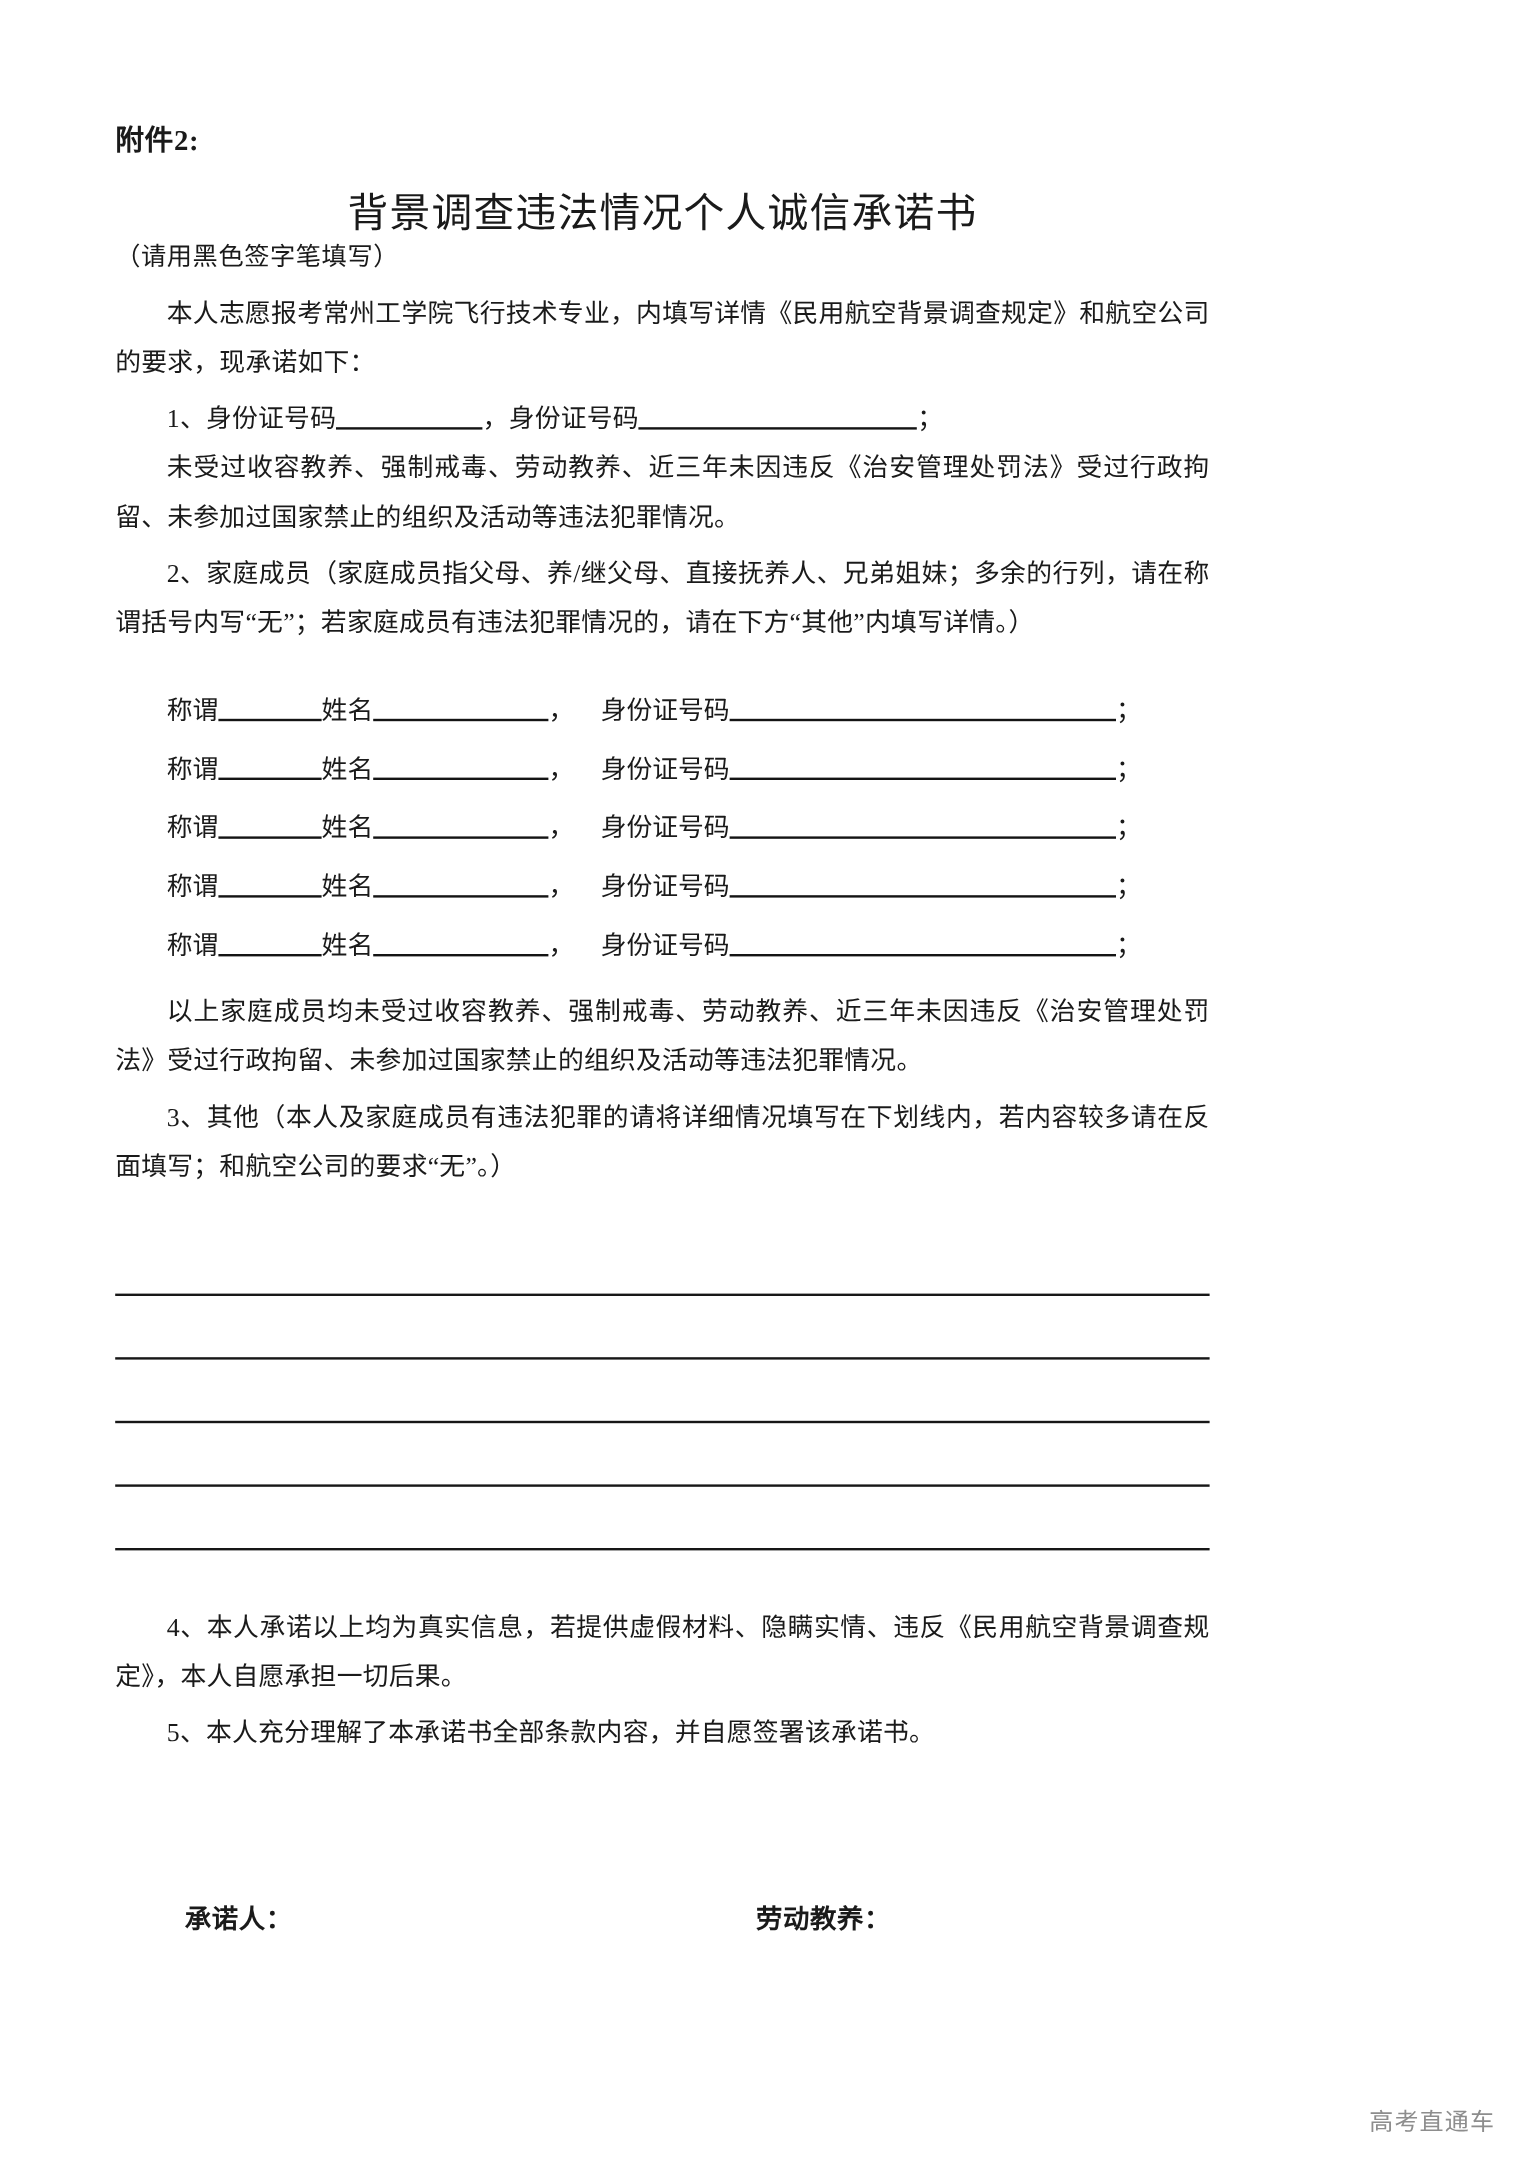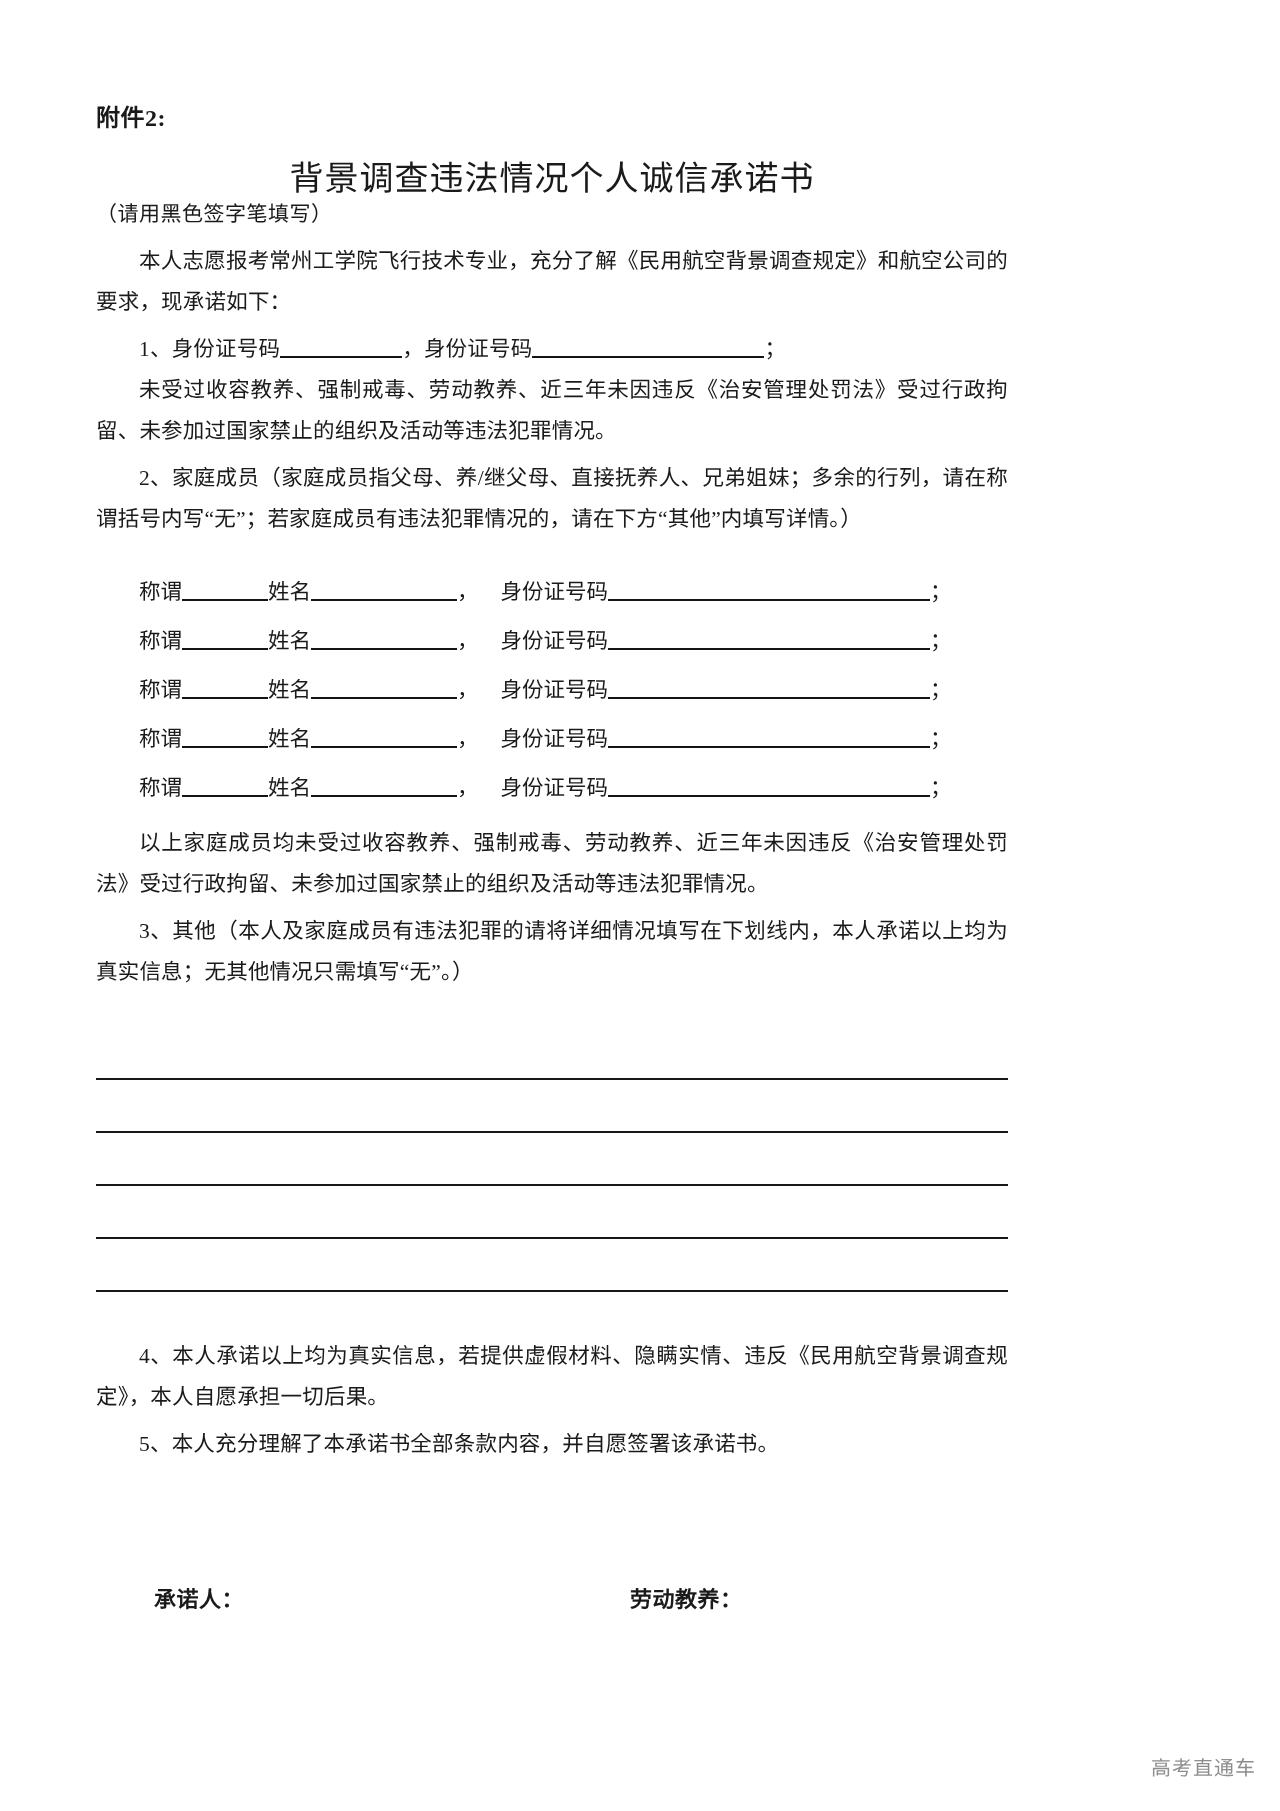--- a/index.html
+++ b/index.html
@@ -111,21 +111,21 @@
     font-weight: bold;
     display: flex;
     padding-left: 58px;
     letter-spacing: 0.5px;
   }
   .sig-date { margin-left: 386px; }
 
   
   .watermark {
     position: absolute;
-    right: 24px;
+    right: 34px;
     bottom: 30px;
     font-size: 20px;
     color: #8d8d8d;
     letter-spacing: 1px;
     font-family: "Liberation Sans", "DejaVu Sans", sans-serif;
   }
 </style>
 </head>
 <body>
 
@@ -133,21 +133,21 @@
   <div class="content">
 
     <div class="attach-label">附件2:</div>
 
     <div class="doc-title">背景调查违法情况个人诚信承诺书</div>
 
     <div class="doc-subtitle">（请用黑色签字笔填写）</div>
 
     <div class="gap-m"></div>
 
-    <p class="body-par indent2">本人志愿报考常州工学院飞行技术专业，充分了解《民用航空背景调查规定》和航空公司的要求，现承诺如下：</p>
+    <p class="body-par indent2">本人志愿报考常州工学院飞行技术专业，内填写详情《民用航空背景调查规定》和航空公司的要求，现承诺如下：</p>
 
     <div class="gap-s"></div>
 
     <p class="body-par indent2">
       <span>1、</span><span>身份证号码</span><span class="ul ul-name1"></span><span>，</span><span>身份证号码</span><span class="ul ul-id1"></span><span>；</span>
     </p>
 
     <p class="body-par indent2">未受过收容教养、强制戒毒、劳动教养、近三年未因违反《治安管理处罚法》受过行政拘留、未参加过国家禁止的组织及活动等违法犯罪情况。</p>
 
     <div class="gap-s"></div>
@@ -177,21 +177,21 @@
       </div>
 
     </div>
 
     <div class="gap-s"></div>
 
     <p class="body-par indent2">以上家庭成员均未受过收容教养、强制戒毒、劳动教养、近三年未因违反《治安管理处罚法》受过行政拘留、未参加过国家禁止的组织及活动等违法犯罪情况。</p>
 
     <div class="gap-s"></div>
 
-    <p class="body-par indent2"><span>3、</span><span>其他（本人及家庭成员有违法犯罪的请将详细情况填写在下划线内，本人承诺以上均为真实信息；无其他情况只需填写“无”。）</span></p>
+    <p class="body-par indent2"><span>3、</span><span>其他（本人及家庭成员有违法犯罪的请将详细情况填写在下划线内，若内容较多请在反面填写；和航空公司的要求“无”。）</span></p>
 
     <div class="blank-lines">
       <div class="blank-line"></div>
       <div class="blank-line"></div>
       <div class="blank-line"></div>
       <div class="blank-line"></div>
       <div class="blank-line"></div>
     </div>
 
     <div style="height:44px"></div>

